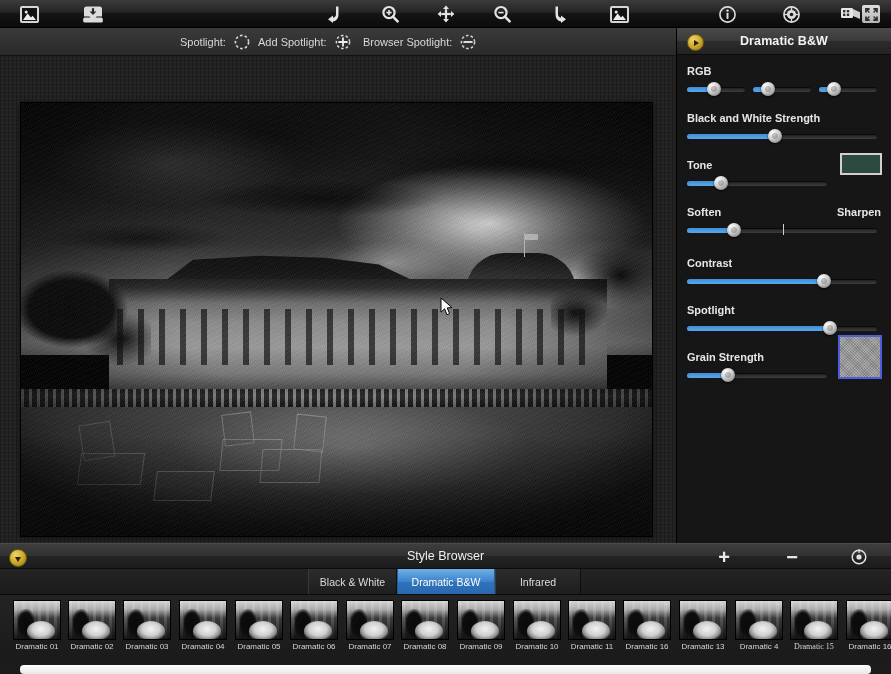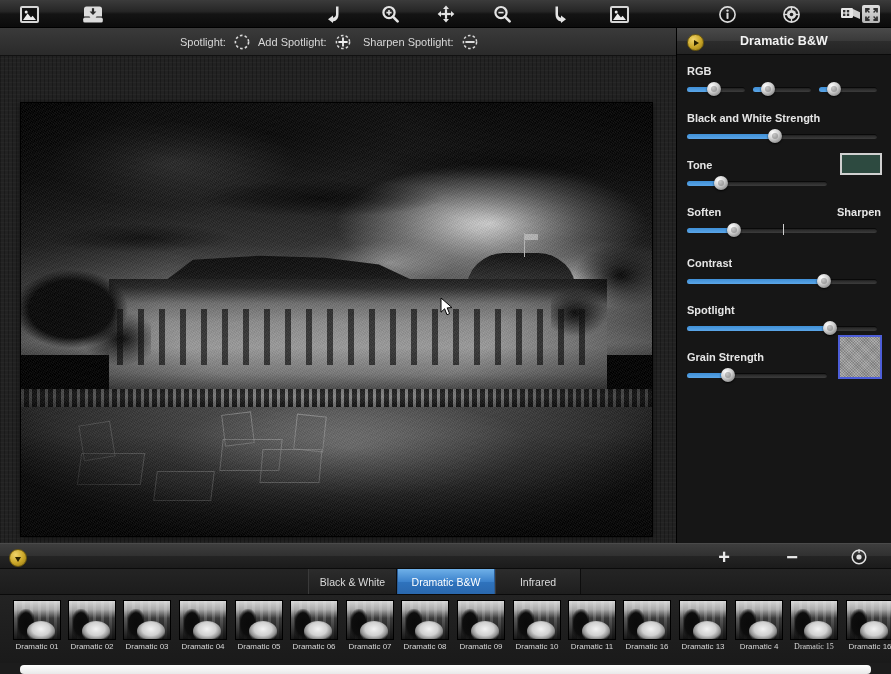--- a/index.html
+++ b/index.html
@@ -503,21 +503,21 @@
 
     <div class="spot-item" style="left:258px;">
       <span class="spot-label">Add Spotlight:</span>
       <svg width="18" height="18" viewBox="0 0 18 18">
         <circle cx="9" cy="9" r="6.6" fill="none" stroke="#dadada" stroke-width="1.5" stroke-dasharray="2.6 2.2"></circle>
         <path d="M9 4.4 L9 13.6 M4.4 9 L13.6 9" stroke="#efefef" stroke-width="1.8"></path>
       </svg>
     </div>
 
     <div class="spot-item" style="left:363px;">
-      <span class="spot-label">Sharpen Spotlight:</span>
+      <span class="spot-label">Browser Spotlight:</span>
       <svg width="18" height="18" viewBox="0 0 18 18">
         <circle cx="9" cy="9" r="6.6" fill="none" stroke="#dadada" stroke-width="1.5" stroke-dasharray="2.6 2.2"></circle>
         <path d="M4.4 9 L13.6 9" stroke="#efefef" stroke-width="1.8"></path>
       </svg>
     </div>
   </div>
 
   <div class="canvas">
     <div class="photo-wrap">
       <div class="ph-sky"></div>
@@ -636,20 +636,21 @@
           <div class="knob" style="left:34px;"></div>
         </div>
         <div class="swatch-grain" style="right:-1px;top:-16px;"></div>
       </div>
 
     </div>
   </div>
 
   <div class="sb-head">
     <span class="sb-disc"></span>
+    <span class="sb-title">Style Browser</span>
 
     <span class="sb-btn" style="left:711px;width:26px;font-size:20px;font-weight:bold;line-height:1;">+</span>
     <span class="sb-btn" style="left:779px;width:26px;font-size:20px;font-weight:bold;line-height:1;">−</span>
     <span class="sb-btn" style="left:846px;width:26px;">
       <svg width="16" height="16" viewBox="0 0 16 16">
         <circle cx="8" cy="8" r="6.8" fill="none" stroke="#e2e2e2" stroke-width="1.5"></circle>
         <circle cx="8" cy="8" r="2.6" fill="#e2e2e2"></circle>
         <rect x="7.3" y="0.4" width="1.5" height="3.4" fill="#e2e2e2"></rect>
       </svg>
     </span>

